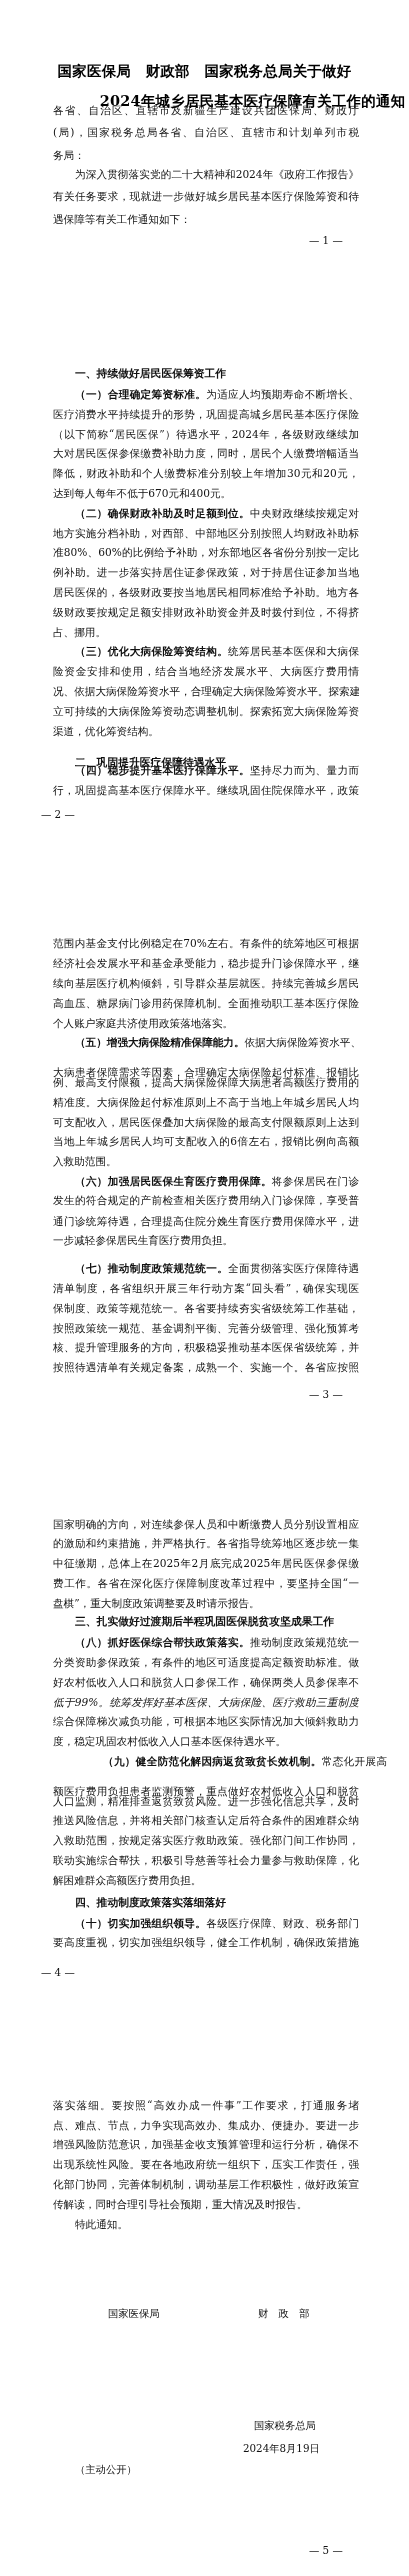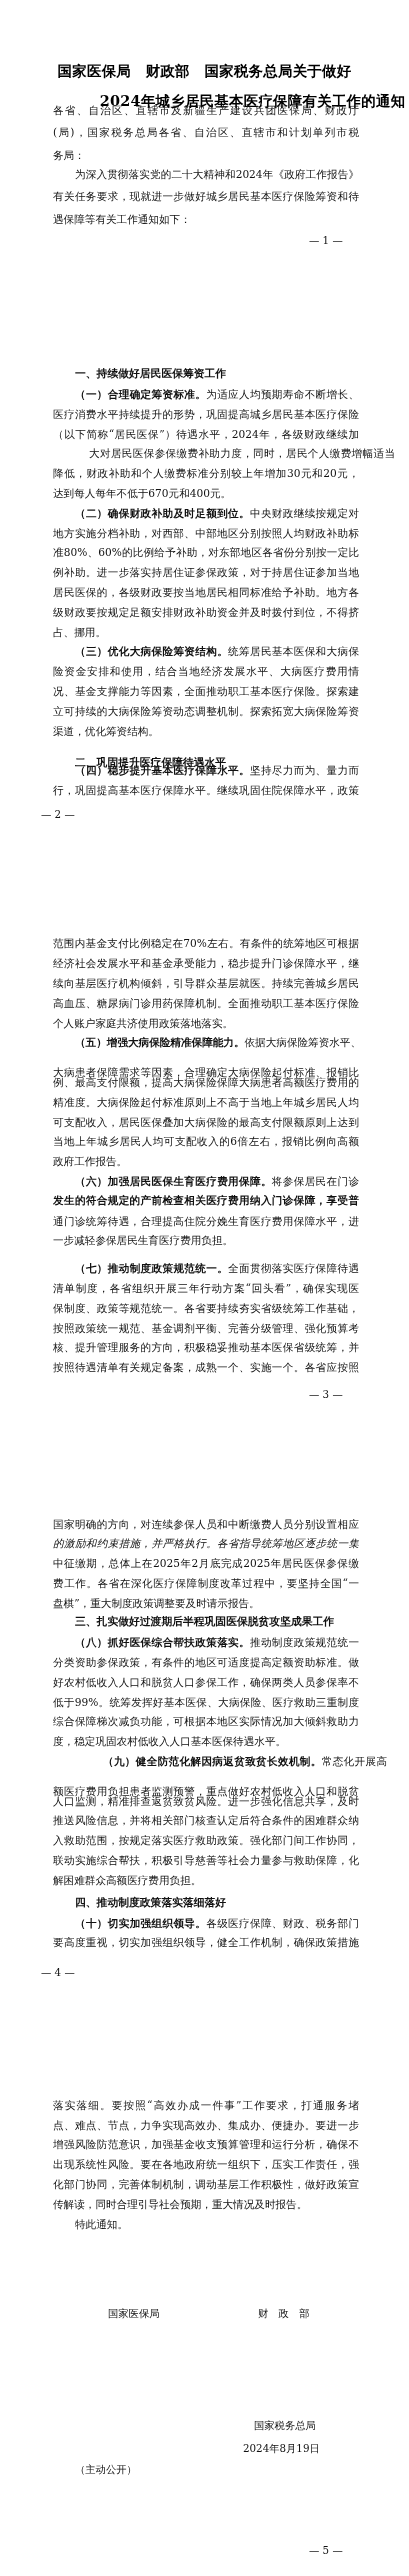--- a/index.html
+++ b/index.html
@@ -33,35 +33,35 @@
 <div class="abs line" style="top:181px;">有关任务要求，现就进一步做好城乡居民基本医疗保险筹资和待</div>
 <div class="abs line last" style="top:204px;">遇保障等有关工作通知如下：</div>
 
 <div class="abs pagenum" style="top:233px; left:309px;">— 1 —</div>
 
 <div class="abs heading" style="top:359px;">一、持续做好居民医保筹资工作</div>
 
 <div class="abs line indent" style="top:379px;"><span class="sub">（一）合理确定筹资标准。</span><span>为适应人均预期寿命不断增长、</span></div>
 <div class="abs line" style="top:399px;">医疗消费水平持续提升的形势，巩固提高城乡居民基本医疗保险</div>
 <div class="abs line" style="top:419px;">（以下简称“居民医保”）待遇水平，2024年，各级财政继续加</div>
-<div class="abs line" style="top:438px;margin-left:36px;">大对居民医保参保缴费补助力度，同时，居民个人缴费增幅适当</div>
+<div class="abs line" style="top:438px;">大对居民医保参保缴费补助力度，同时，居民个人缴费增幅适当</div>
 <div class="abs line" style="top:458px;">降低，财政补助和个人缴费标准分别较上年增加30元和20元，</div>
 <div class="abs line last" style="top:478px;">达到每人每年不低于670元和400元。</div>
 
 <div class="abs line indent" style="top:498px;"><span class="sub">（二）确保财政补助及时足额到位。</span><span>中央财政继续按规定对</span></div>
 <div class="abs line" style="top:518px;">地方实施分档补助，对西部、中部地区分别按照人均财政补助标</div>
 <div class="abs line" style="top:537px;">准80%、60%的比例给予补助，对东部地区各省份分别按一定比</div>
 <div class="abs line" style="top:557px;">例补助。进一步落实持居住证参保政策，对于持居住证参加当地</div>
 <div class="abs line" style="top:577px;">居民医保的，各级财政要按当地居民相同标准给予补助。地方各</div>
 <div class="abs line" style="top:597px;">级财政要按规定足额安排财政补助资金并及时拨付到位，不得挤</div>
 <div class="abs line last" style="top:617px;">占、挪用。</div>
 
 <div class="abs line indent" style="top:636px;"><span class="sub">（三）优化大病保险筹资结构。</span><span>统筹居民基本医保和大病保</span></div>
 <div class="abs line" style="top:656px;">险资金安排和使用，结合当地经济发展水平、大病医疗费用情</div>
-<div class="abs line" style="top:676px;">况、基金支撑能力等因素，全面推动职工基本医疗保险。探索建</div>
+<div class="abs line" style="top:676px;">况、依据大病保险筹资水平，合理确定大病保险筹资水平。探索建</div>
 <div class="abs line" style="top:696px;">立可持续的大病保险筹资动态调整机制。探索拓宽大病保险筹资</div>
 <div class="abs line last" style="top:716px;">渠道，优化筹资结构。</div>
 
 <div class="abs heading" style="top:748px;">二、巩固提升医疗保障待遇水平</div>
 
 <div class="abs line indent" style="top:755px;"><span class="sub">（四）稳步提升基本医疗保障水平。</span><span>坚持尽力而为、量力而</span></div>
 <div class="abs line" style="top:775px;">行，巩固提高基本医疗保障水平。继续巩固住院保障水平，政策</div>
 
 <div class="abs pagenum" style="top:807px; left:41px;">— 2 —</div>
 
@@ -70,48 +70,48 @@
 <div class="abs line" style="top:968px;">续向基层医疗机构倾斜，引导群众基层就医。持续完善城乡居民</div>
 <div class="abs line" style="top:988px;">高血压、糖尿病门诊用药保障机制。全面推动职工基本医疗保险</div>
 <div class="abs line last" style="top:1008px;">个人账户家庭共济使用政策落地落实。</div>
 
 <div class="abs line indent" style="top:1027px;"><span class="sub">（五）增强大病保险精准保障能力。</span><span>依据大病保险筹资水平、</span></div>
 <div class="abs line" style="top:1057px;">大病患者保障需求等因素，合理确定大病保险起付标准、报销比</div>
 <div class="abs line" style="top:1067px;">例、最高支付限额，提高大病保险保障大病患者高额医疗费用的</div>
 <div class="abs line" style="top:1087px;">精准度。大病保险起付标准原则上不高于当地上年城乡居民人均</div>
 <div class="abs line" style="top:1107px;">可支配收入，居民医保叠加大病保险的最高支付限额原则上达到</div>
 <div class="abs line" style="top:1126px;">当地上年城乡居民人均可支配收入的6倍左右，报销比例向高额</div>
-<div class="abs line last" style="top:1146px;">政府工作报告。</div>
+<div class="abs line last" style="top:1146px;">入救助范围。</div>
 
 <div class="abs line indent" style="top:1166px;"><span class="sub">（六）加强居民医保生育医疗费用保障。</span><span>将参保居民在门诊</span></div>
-<div class="abs line" style="top:1185px;font-weight:bold;">发生的符合规定的产前检查相关医疗费用纳入门诊保障，享受普</div>
+<div class="abs line" style="top:1185px;">发生的符合规定的产前检查相关医疗费用纳入门诊保障，享受普</div>
 <div class="abs line" style="top:1206px;">通门诊统筹待遇，合理提高住院分娩生育医疗费用保障水平，进</div>
 <div class="abs line last" style="top:1225px;">一步减轻参保居民生育医疗费用负担。</div>
 
 <div class="abs line indent" style="top:1253px;"><span class="sub">（七）推动制度政策规范统一。</span><span>全面贯彻落实医疗保障待遇</span></div>
 <div class="abs line" style="top:1273px;">清单制度，各省组织开展三年行动方案“回头看”，确保实现医</div>
 <div class="abs line" style="top:1293px;">保制度、政策等规范统一。各省要持续夯实省级统筹工作基础，</div>
 <div class="abs line" style="top:1313px;">按照政策统一规范、基金调剂平衡、完善分级管理、强化预算考</div>
 <div class="abs line" style="top:1332px;">核、提升管理服务的方向，积极稳妥推动基本医保省级统筹，并</div>
 <div class="abs line" style="top:1352px;">按照待遇清单有关规定备案，成熟一个、实施一个。各省应按照</div>
 
 <div class="abs pagenum" style="top:1387px; left:309px;">— 3 —</div>
 
 <div class="abs line" style="top:1509px;">国家明确的方向，对连续参保人员和中断缴费人员分别设置相应</div>
-<div class="abs line" style="top:1528px;font-style:italic;">的激励和约束措施，并严格执行。各省指导统筹地区逐步统一集</div>
+<div class="abs line" style="top:1528px;">的激励和约束措施，并严格执行。各省指导统筹地区逐步统一集</div>
 <div class="abs line" style="top:1548px;">中征缴期，总体上在2025年2月底完成2025年居民医保参保缴</div>
 <div class="abs line" style="top:1568px;">费工作。各省在深化医疗保障制度改革过程中，要坚持全国“一</div>
 <div class="abs line last" style="top:1588px;">盘棋”，重大制度政策调整要及时请示报告。</div>
 
 <div class="abs heading" style="top:1607px;">三、扎实做好过渡期后半程巩固医保脱贫攻坚成果工作</div>
 
 <div class="abs line indent" style="top:1627px;"><span class="sub">（八）抓好医保综合帮扶政策落实。</span><span>推动制度政策规范统一</span></div>
 <div class="abs line" style="top:1647px;">分类资助参保政策，有条件的地区可适度提高定额资助标准。做</div>
 <div class="abs line" style="top:1667px;">好农村低收入人口和脱贫人口参保工作，确保两类人员参保率不</div>
-<div class="abs line" style="top:1687px;">低于99%。统筹发挥好基本医保、大病保险、医疗救助三重制度</div>
+<div class="abs line" style="top:1687px;font-style:italic;">低于99%。统筹发挥好基本医保、大病保险、医疗救助三重制度</div>
 <div class="abs line" style="top:1706px;">综合保障梯次减负功能，可根据本地区实际情况加大倾斜救助力</div>
 <div class="abs line last" style="top:1726px;">度，稳定巩固农村低收入人口基本医保待遇水平。</div>
 
 <div class="abs line indent" style="top:1746px;margin-left:28px;"><span class="sub">（九）健全防范化解因病返贫致贫长效机制。</span><span>常态化开展高</span></div>
 <div class="abs line" style="top:1776px;">额医疗费用负担患者监测预警，重点做好农村低收入人口和脱贫</div>
 <div class="abs line" style="top:1786px;">人口监测，精准排查返贫致贫风险。进一步强化信息共享，及时</div>
 <div class="abs line" style="top:1805px;">推送风险信息，并将相关部门核查认定后符合条件的困难群众纳</div>
 <div class="abs line" style="top:1825px;">入救助范围，按规定落实医疗救助政策。强化部门间工作协同，</div>
 <div class="abs line" style="top:1845px;">联动实施综合帮扶，积极引导慈善等社会力量参与救助保障，化</div>
 <div class="abs line last" style="top:1865px;">解困难群众高额医疗费用负担。</div>

